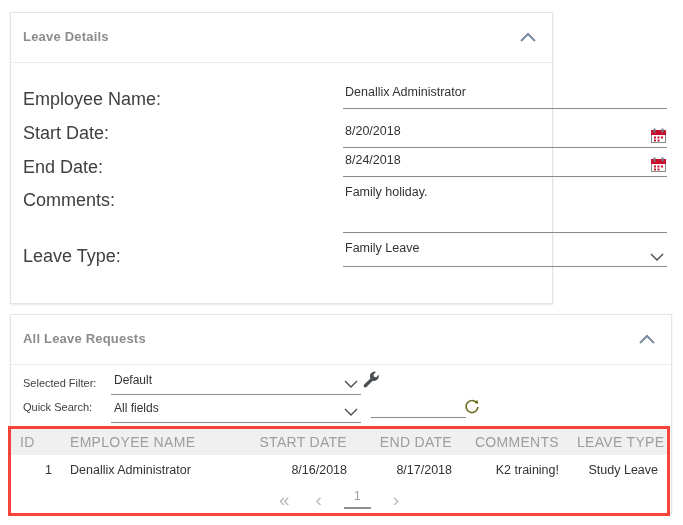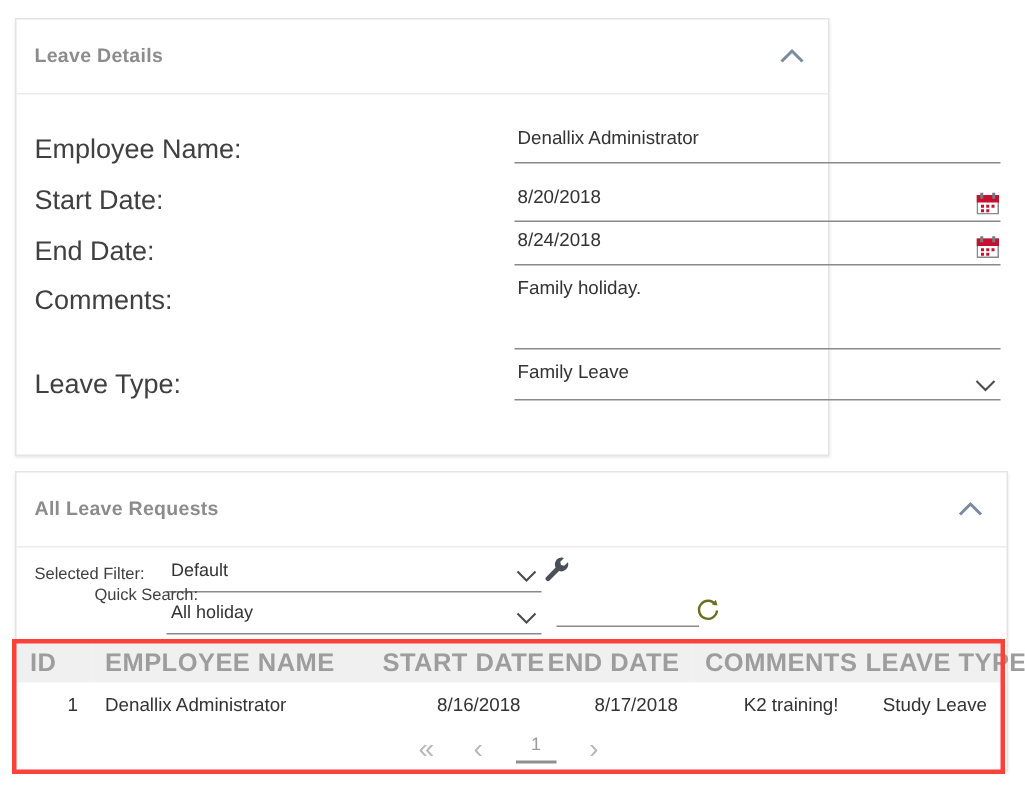--- a/index.html
+++ b/index.html
@@ -181,22 +181,22 @@
     box-sizing: border-box;
   }
   table.leave-grid {
     border-collapse: collapse;
     width: 100%;
     table-layout: fixed;
   }
   table.leave-grid th {
     background: #f0f0f0;
     color: #9d9d9d;
-    font-size: 17px;
-    font-weight: bold;
+    font-size: 14px;
+    font-weight: normal;
     letter-spacing: .3px;
     height: 26px;
     padding: 0 9px;
     text-align: right;
     white-space: nowrap;
     border: none;
   }
   table.leave-grid th.left { text-align: left; }
   table.leave-grid td {
     font-size: 12.5px;
@@ -330,23 +330,23 @@
     <div class="filt-label" style="top:62px;">Selected Filter:</div>
     <div class="filt-field" style="top:58px;height:22px;">
       <span class="filt-value">Default</span>
       <span class="chev-down" style="bottom:4px;">
         <svg width="16" height="12" viewBox="0 0 16 12" aria-hidden="true">
           <polyline points="2,3 8,9 14,3" fill="none" stroke="#4c4c4c" stroke-width="1.4"></polyline>
         </svg>
       </span>
     </div>
 
-    <div class="filt-label" style="top:76px;margin-left:40px;">Quick Search:</div>
+    <div class="filt-label" style="top:86px;">Quick Search:</div>
     <div class="filt-field" style="top:86px;height:22px;">
-      <span class="filt-value">All holiday</span>
+      <span class="filt-value">All fields</span>
       <span class="chev-down" style="bottom:4px;">
         <svg width="16" height="12" viewBox="0 0 16 12" aria-hidden="true">
           <polyline points="2,3 8,9 14,3" fill="none" stroke="#4c4c4c" stroke-width="1.4"></polyline>
         </svg>
       </span>
     </div>
     <div class="search-box" style="top:86px;">
       <span class="filt-value" title=""></span>
     </div>
   </div>

